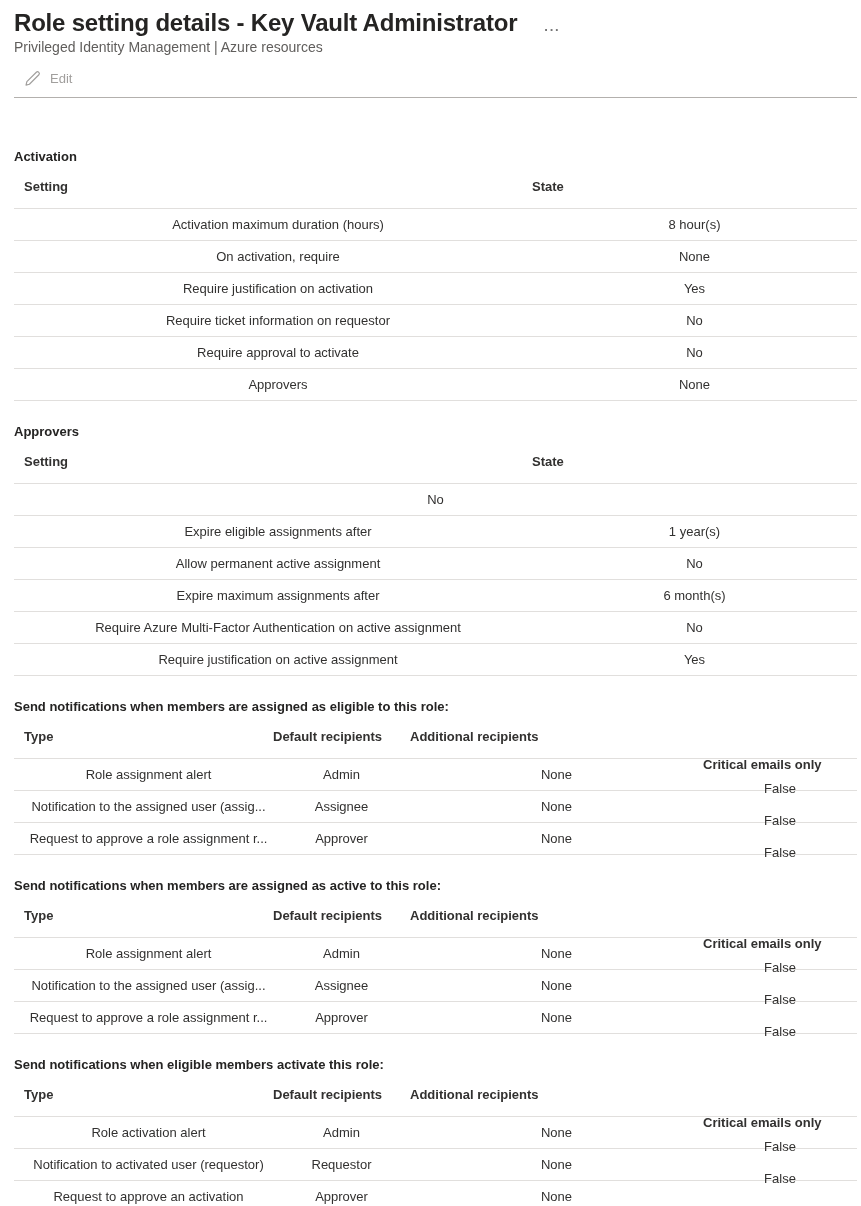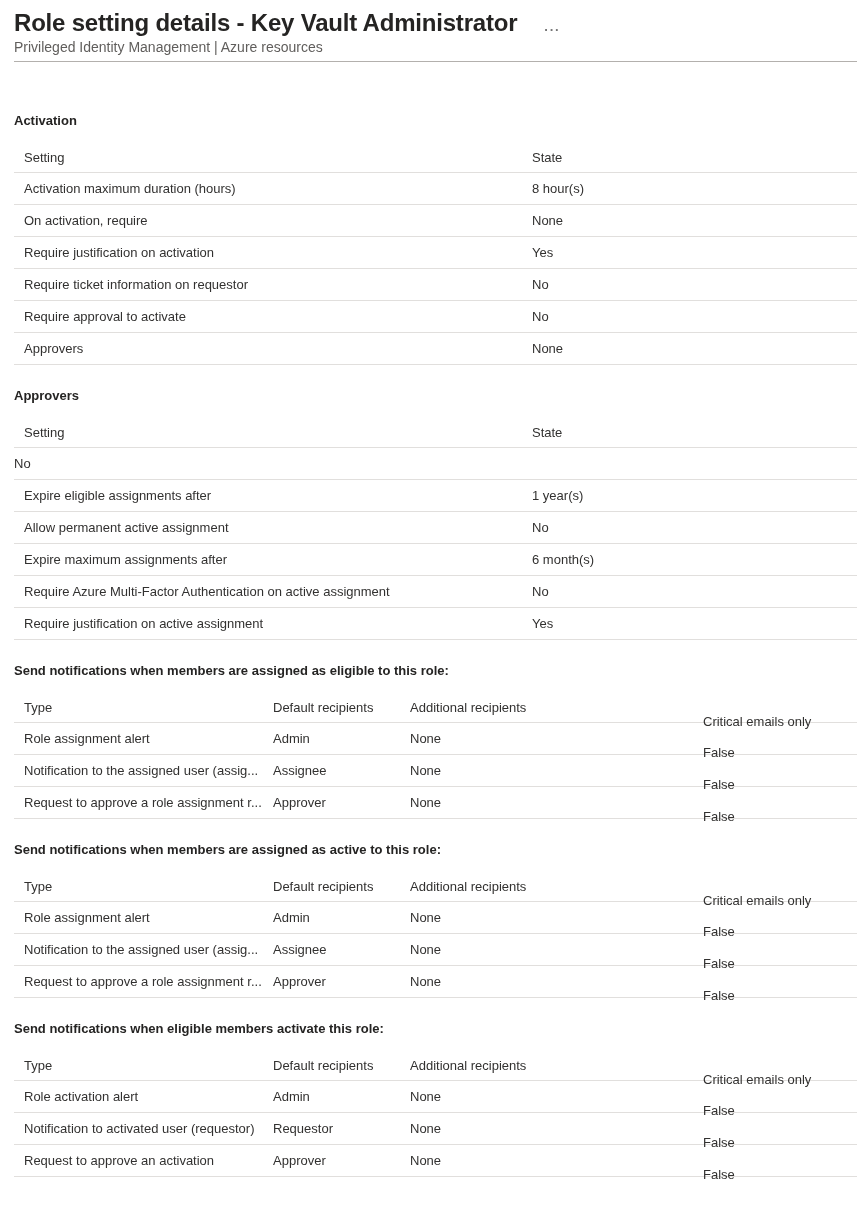--- a/index.html
+++ b/index.html
@@ -35,27 +35,29 @@
     background:none;border:none;padding:0 0 0 10px;
     font-family:inherit;font-size:13px;color:var(--disabled);cursor:default;
   }
   .edit-btn .icon{display:inline-flex;}
   .toolbar-divider{margin-top:7px;border-bottom:1px solid var(--toolbar-divider);}
   .section-title{
     margin:24px 0 0;font-size:13px;line-height:14px;font-weight:700;color:var(--heading);
   }
   #sections > section:first-child .section-title{margin-top:52px;}
   .thead{
-    display:flex;align-items:center;height:30px;margin-top:15px;
+    display:flex;height:30px;margin-top:15px;
     border-bottom:1px solid var(--row-border);
+    font-weight:bold;
   }
   .th{font-size:13px;color:var(--text);white-space:nowrap;}
   .tr{
     display:flex;align-items:center;height:32px;
     border-bottom:1px solid var(--row-border);
+    text-align:center;
   }
   .td{font-size:13px;color:var(--text);white-space:nowrap;overflow:hidden;}
   
   .col-setting{flex:0 0 518px;padding-left:10px;}
   .col-state{flex:1;}
   
   .col-type{flex:0 0 259px;padding-left:10px;}
   .col-default{flex:0 0 137px;}
   .col-additional{flex:0 0 293px;}
   .col-critical{flex:1;margin-top:28px;}
@@ -67,20 +69,30 @@
 
   <div class="title-row">
     <h1>Role setting details - Key Vault Administrator</h1>
     <button class="more-btn">
       <span>···</span>
     </button>
   </div>
 
   <div class="subtitle">Privileged Identity Management | Azure resources</div>
 
+  <div class="toolbar">
+    <button class="edit-btn" disabled="">
+      <span class="icon">
+        <svg width="17" height="17" viewBox="0 0 16 16" fill="none">
+          <path d="M11.6 2.1a1.7 1.7 0 0 1 2.4 2.4L5.1 13.4l-3.2.8.8-3.2z" stroke="#a19f9d" stroke-width="1.1" fill="none" stroke-linejoin="round"></path>
+        </svg>
+      </span>
+      <span>Edit</span>
+    </button>
+  </div>
 
   <div class="toolbar-divider"></div>
 
   <div id="sections">
       <section class="section">
     <h2 class="section-title js-title">Activation</h2>
     <div class="table">
       <div class="thead">
         <div class="th col-setting js-col">Setting</div>
         <div class="th col-state js-col">State</div>

